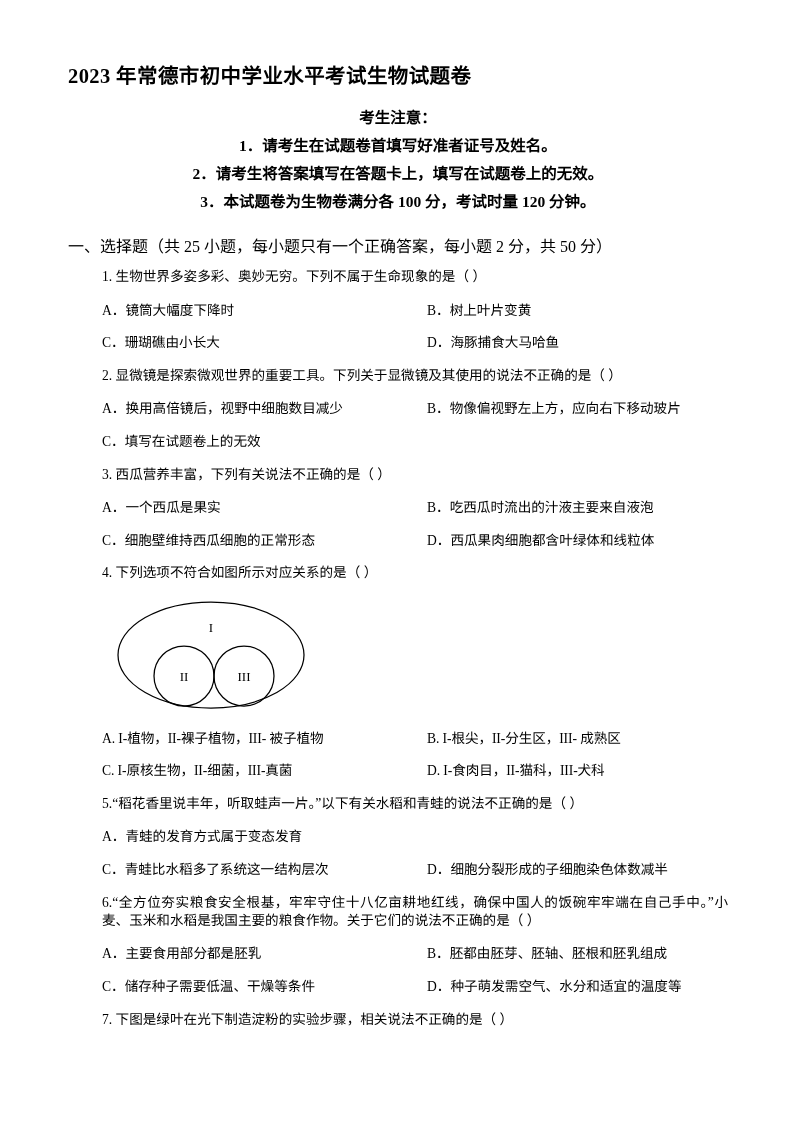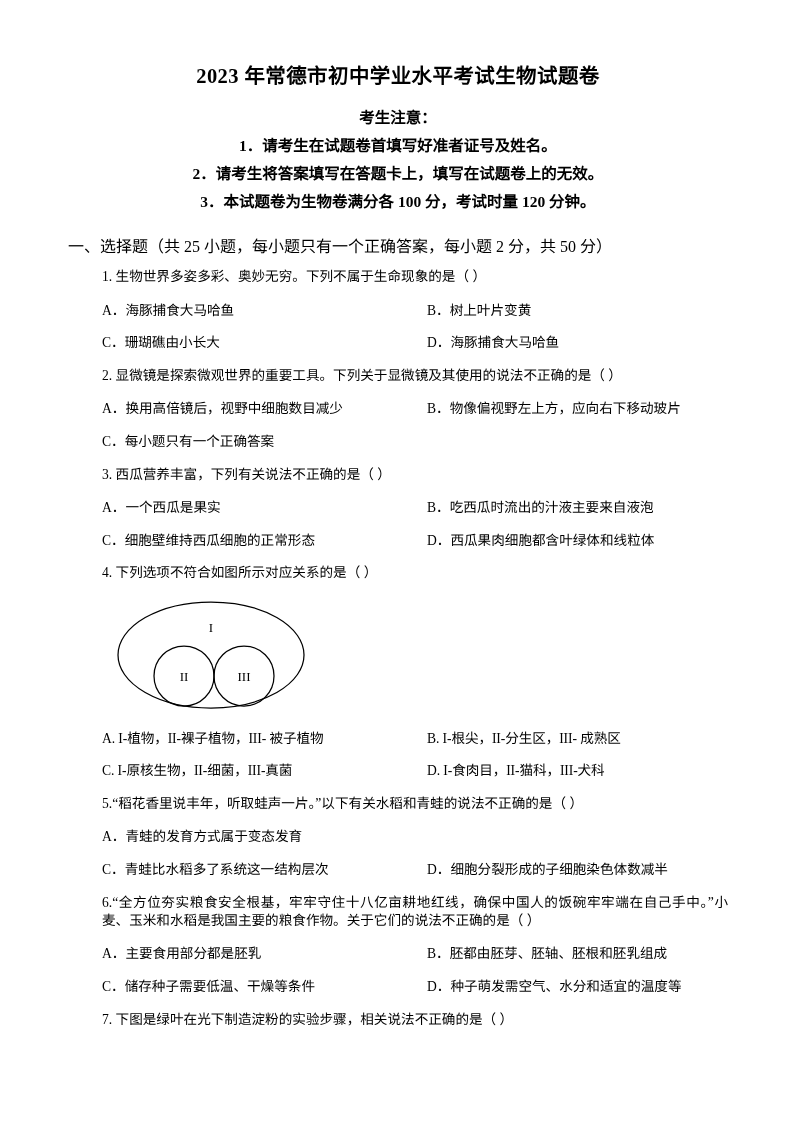--- a/index.html
+++ b/index.html
@@ -27,21 +27,21 @@
   }
   .inner {
     position: absolute;
     left: 68px;
     top: 0;
     width: 660px;
   }
 
   
   .doc-title {
-    text-align: center;
+    text-align: left;
     font-weight: bold;
     font-size: 20.5px;
     letter-spacing: 0.4px;
     margin: 0;
     padding-top: 64px;
     line-height: 1.2;
     white-space: nowrap;
   }
 
   
@@ -137,37 +137,37 @@
       <div class="notice-item">1．请考生在试题卷首填写好准者证号及姓名。</div>
       <div class="notice-item">2．请考生将答案填写在答题卡上，填写在试题卷上的无效。</div>
       <div class="notice-item">3．本试题卷为生物卷满分各 100 分，考试时量 120 分钟。</div>
     </div>
 
     <div class="section-heading">一、选择题（共 25 小题，每小题只有一个正确答案，每小题 2 分，共 50 分）</div>
 
     <div class="question">
       <div class="q-stem">1. 生物世界多姿多彩、奥妙无穷。下列不属于生命现象的是（        ）</div>
       <div class="opt-row">
-        <span class="opt">A．海豚捕食大马哈鱼</span>
+        <span class="opt">A．镜筒大幅度下降时</span>
         <span class="opt second">B．树上叶片变黄</span>
       </div>
       <div class="opt-row">
         <span class="opt">C．珊瑚礁由小长大</span>
         <span class="opt second">D．海豚捕食大马哈鱼</span>
       </div>
     </div>
 
     <div class="question">
       <div class="q-stem">2. 显微镜是探索微观世界的重要工具。下列关于显微镜及其使用的说法不正确的是（        ）</div>
       <div class="opt-row">
         <span class="opt">A．换用高倍镜后，视野中细胞数目减少</span>
         <span class="opt second">B．物像偏视野左上方，应向右下移动玻片</span>
       </div>
       <div class="opt-row">
-        <span class="opt">C．每小题只有一个正确答案</span>
+        <span class="opt">C．填写在试题卷上的无效</span>
       </div>
     </div>
 
     <div class="question">
       <div class="q-stem">3. 西瓜营养丰富，下列有关说法不正确的是（        ）</div>
       <div class="opt-row">
         <span class="opt">A．一个西瓜是果实</span>
         <span class="opt second">B．吃西瓜时流出的汁液主要来自液泡</span>
       </div>
       <div class="opt-row">

